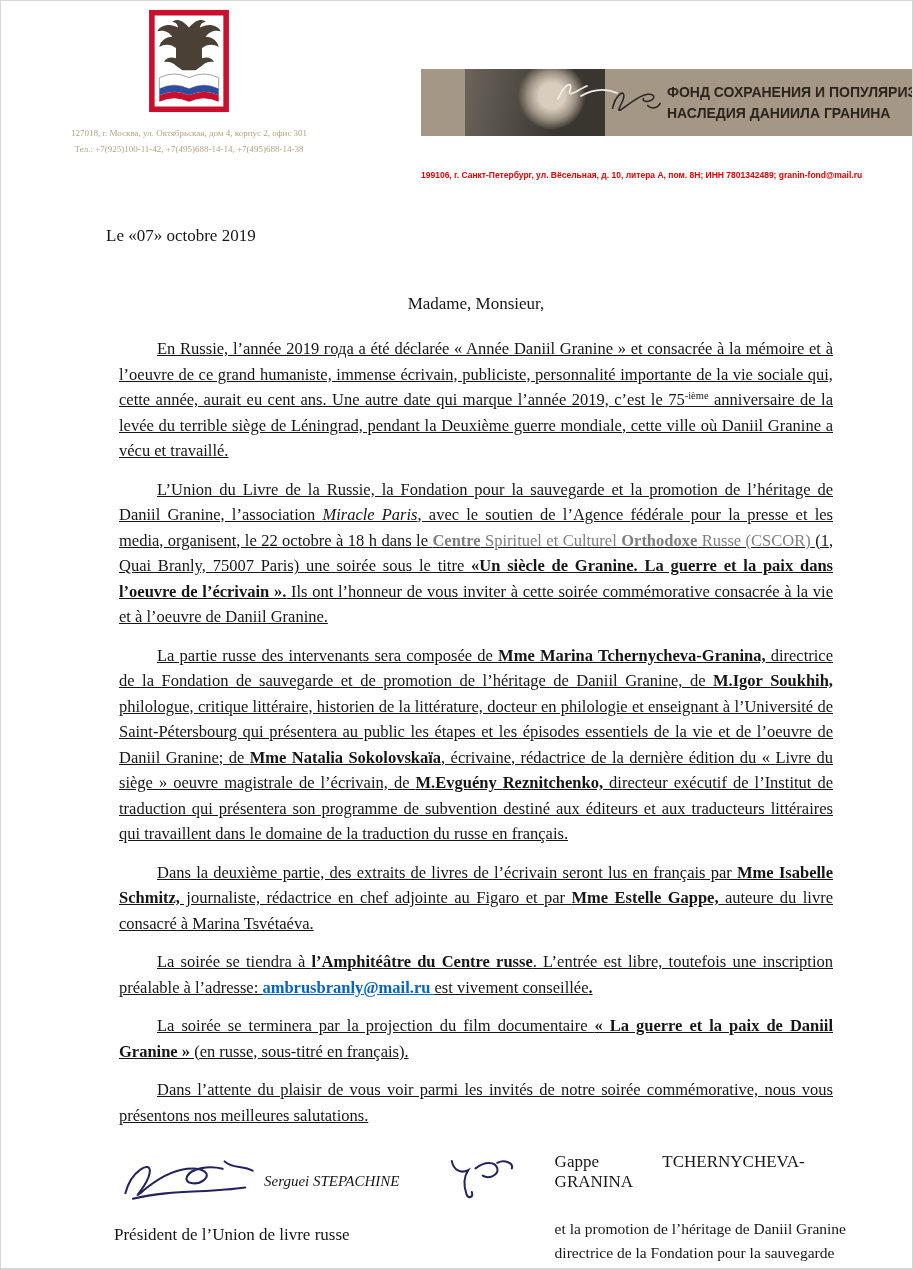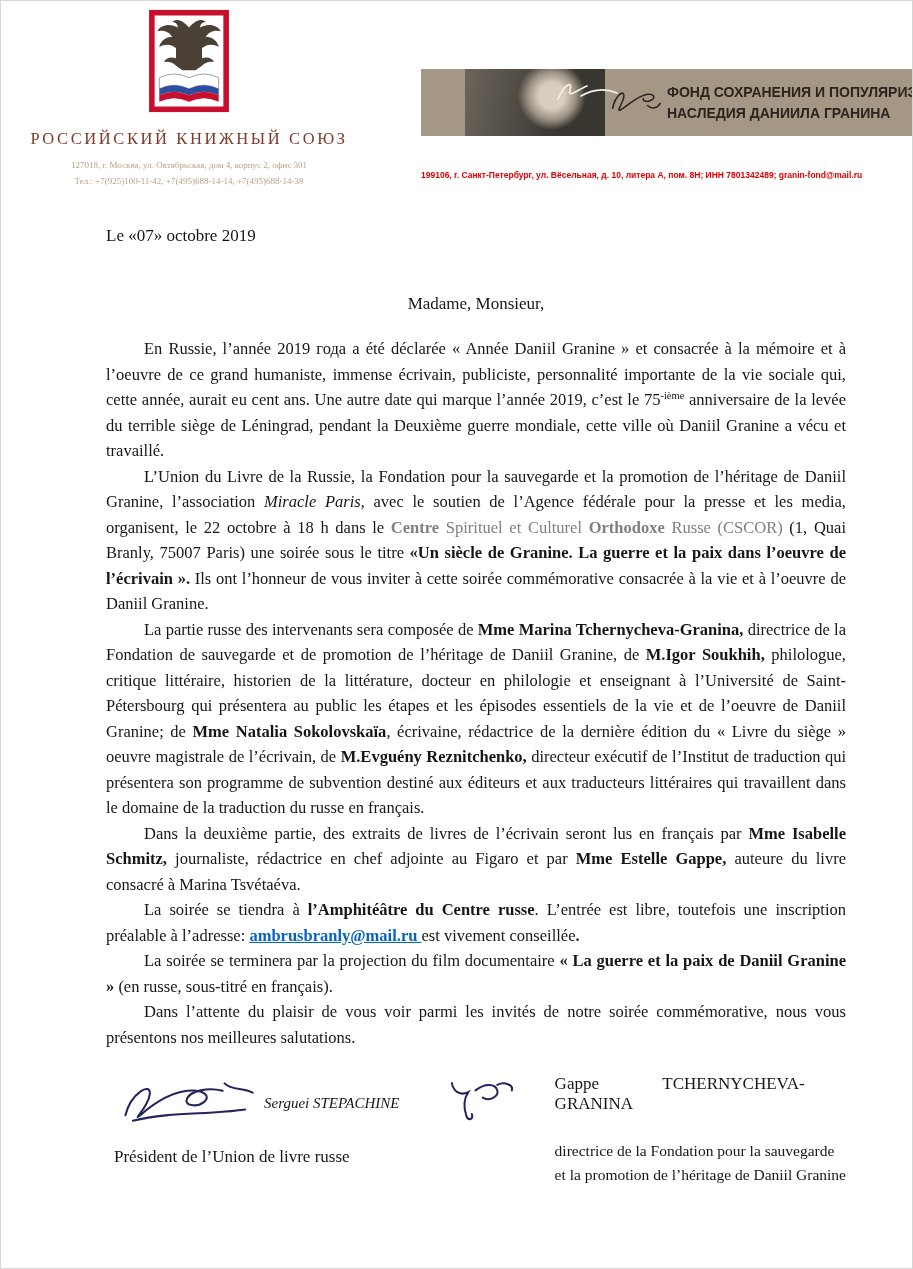--- a/index.html
+++ b/index.html
@@ -61,22 +61,22 @@
     color:var(--red,#e00000);
     white-space:nowrap;
   }
 
   
   .letter{position:absolute;left:105px;right:66px;top:225px;font-size:17px;}
   .date{margin:0;font-size:17px;}
   .salutation{margin:48px 0 0 0;text-align:center;font-size:17px;}
   .paragraphs{margin-top:22px;}
   .para{
-    margin:0;text-align:justify;text-indent:38px;
-    font-size:16.5px;line-height:25.5px;
+    margin:13px;text-align:justify;text-indent:38px;
+    font-size:16.5px;line-height:25.5px;text-decoration:underline;
   }
   .b{font-weight:bold;}
   .i{font-style:italic;}
   sup{font-size:10.5px;vertical-align:super;line-height:0;}
   a.email{color:var(--link,#0563c1);font-weight:bold;text-decoration:underline;}
 
   
   .signatures{display:flex;margin-top:24px;}
   .sig-col-left{width:50%;padding-left:8px;box-sizing:border-box;}
   .sig-row{display:flex;align-items:center;}
@@ -106,21 +106,20 @@
         <g class="eagle">
           <path d="M45 20 C38 11 30 10 27 14 C31 14 33 17 33 20 C25 15 14 17 11 24 C18 22 24 25 27 30 C20 30 14 35 13 41 C19 37 26 38 31 42 L31 53 C25 51 20 53 18 57 C23 56 28 58 31 61 L38 66 L52 66 L59 61 C62 58 67 56 72 57 C70 53 65 51 59 53 L59 42 C64 38 71 37 77 41 C76 35 70 30 63 30 C66 25 72 22 79 24 C76 17 65 15 57 20 C57 17 59 14 63 14 C60 10 52 11 45 20 Z"></path>
         </g>
         <g>
           <path d="M13 74 Q29 66 45 74 Q61 66 77 74 L77 86 Q61 78 45 86 Q29 78 13 86 Z" fill="#ffffff" stroke="#9a9a9a" stroke-width="1"></path>
           <path d="M13 86 Q29 78 45 86 Q61 78 77 86 L77 93 Q61 85 45 93 Q29 85 13 93 Z" fill="#2d4e9e"></path>
           <path d="M13 93 Q29 85 45 93 Q61 85 77 93 L77 100 Q61 92 45 100 Q29 92 13 100 Z" fill="#c8102e"></path>
         </g>
       </svg>
     </div>
-    <div class="org-name">РОССИЙСКИЙ КНИЖНЫЙ СОЮЗ</div>
     <div class="org-addr">
       <div>127018, г. Москва, ул. Октябрьская, дом 4, корпус 2, офис 301</div>
       <div>Тел.: +7(925)100-11-42, +7(495)688-14-14, +7(495)688-14-38</div>
     </div>
   </div>
 
   <div class="banner">
     <div class="banner-photo">
       <svg width="70" height="30" viewBox="0 0 70 30">
         <path class="sig-path-white" d="M5 24 C12 8 20 6 17 15 C14 24 26 14 34 11 M28 21 C40 14 52 13 64 18"></path>
@@ -177,21 +176,21 @@
           </div>
           <div class="name-block">
             <div class="name-line1">
               <span>Gappe</span>
               <span>TCHERNYCHEVA-</span>
             </div>
             <div class="name-line2">GRANINA</div>
           </div>
         </div>
         <div class="sig-title-right">
+          <div>et la promotion de l’héritage de Daniil Granine</div>
           <div>directrice de la Fondation pour la sauvegarde</div>
-          <div>et la promotion de l’héritage de Daniil Granine</div>
         </div>
       </div>
 
     </div>
   </div>
 
 </div>
 
 </body></html>

